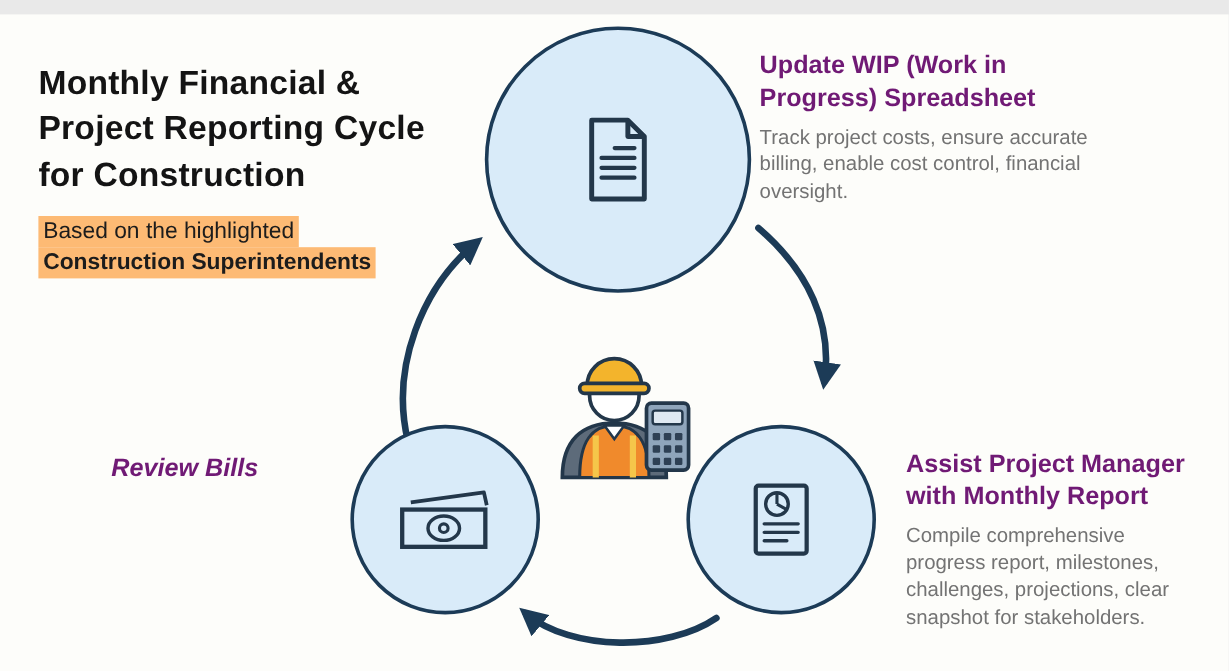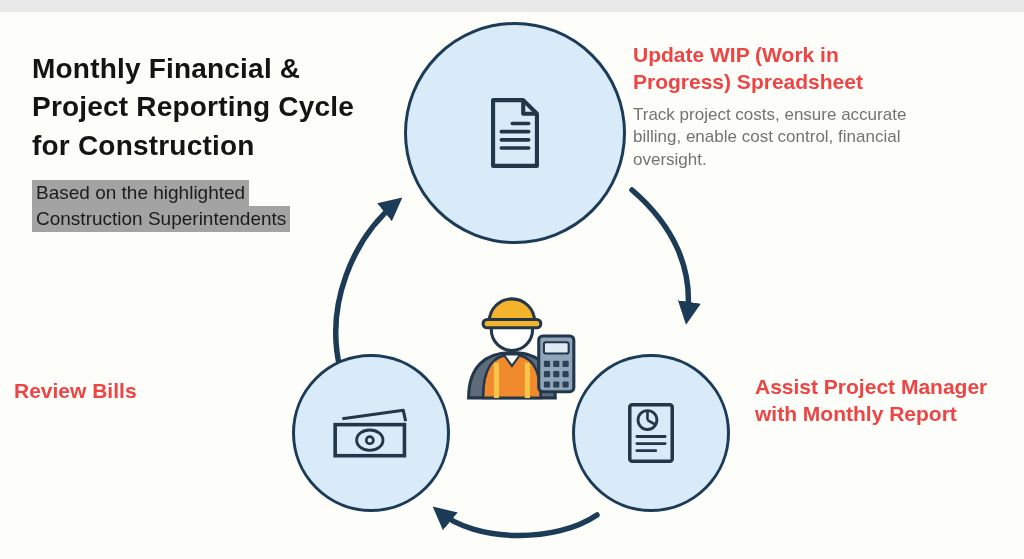--- a/index.html
+++ b/index.html
@@ -7,42 +7,42 @@
     position:relative;width:1024px;height:559px;margin:12px auto;
     background:#fdfdfa;overflow:hidden;
     font-family:"Liberation Sans",sans-serif;color:#1c1c1c;
   }
   .title{
     position:absolute;left:32px;top:38px;margin:0;
     font-size:28px;font-weight:bold;line-height:1.37;color:#141414;
     white-space:pre-line;letter-spacing:0.2px;
   }
   .subtitle{position:absolute;left:32px;top:168px;font-size:19px;line-height:1.15;}
-  .hl{background:#a3a3a3;padding:2px 4px;display:inline-block;}
-  .hl.bold{font-weight:normal;}
+  .hl{background:#fdba74;padding:2px 4px;display:inline-block;}
+  .hl.bold{font-weight:bold;}
   .circle{
     position:absolute;border-radius:50%;background:#d9ebf9;
     border:3px solid #1c3b57;box-sizing:border-box;
     display:flex;align-items:center;justify-content:center;
   }
   .circle-top{left:404px;top:10px;width:222px;height:222px;}
   .circle-left{left:292px;top:342px;width:158px;height:158px;}
   .circle-right{left:572px;top:342px;width:158px;height:158px;}
   .textblock{position:absolute;}
   .node-heading{
-    font-weight:bold;font-size:21px;line-height:1.28;color:#ef4444;
+    font-weight:bold;font-size:21px;line-height:1.28;color:#701a75;
     white-space:pre-line;margin:0;
   }
   .node-body{
     font-size:17px;line-height:1.33;color:#737373;
     white-space:pre-line;margin:8px 0 0 0;
   }
   .tb-top{left:633px;top:30px;width:340px;}
   .tb-right{left:755px;top:362px;width:262px;}
-  .tb-left{left:14px;top:366px;width:280px;text-align:left;}
+  .tb-left{left:14px;top:366px;width:280px;text-align:center;font-style:italic;}
   .arrows,.worker{position:absolute;pointer-events:none;}
   .arrows{left:0;top:0;}
   .worker{left:450px;top:258px;}
   .cropped{
     position:absolute;left:378px;top:554px;width:268px;height:5px;opacity:.75;
     background:repeating-linear-gradient(90deg,#3a3a3a 0 12px,transparent 12px 19px,#3a3a3a 19px 26px,transparent 26px 34px);
   }
 </style>
 </head>
 <body>
@@ -121,20 +121,24 @@
     <h2 class="node-heading">Update WIP (Work in
 Progress) Spreadsheet</h2>
     <p class="node-body">Track project costs, ensure accurate
 billing, enable cost control, financial
 oversight.</p>
   </div>
 
   <div class="textblock tb-right">
     <h2 class="node-heading">Assist Project Manager
 with Monthly Report</h2>
+    <p class="node-body">Compile comprehensive
+progress report, milestones,
+challenges, projections, clear
+snapshot for stakeholders.</p>
   </div>
 
   <div class="textblock tb-left">
     <h2 class="node-heading">Review Bills</h2>
   </div>
 
   <div class="cropped"></div>
 
 </div>
 

